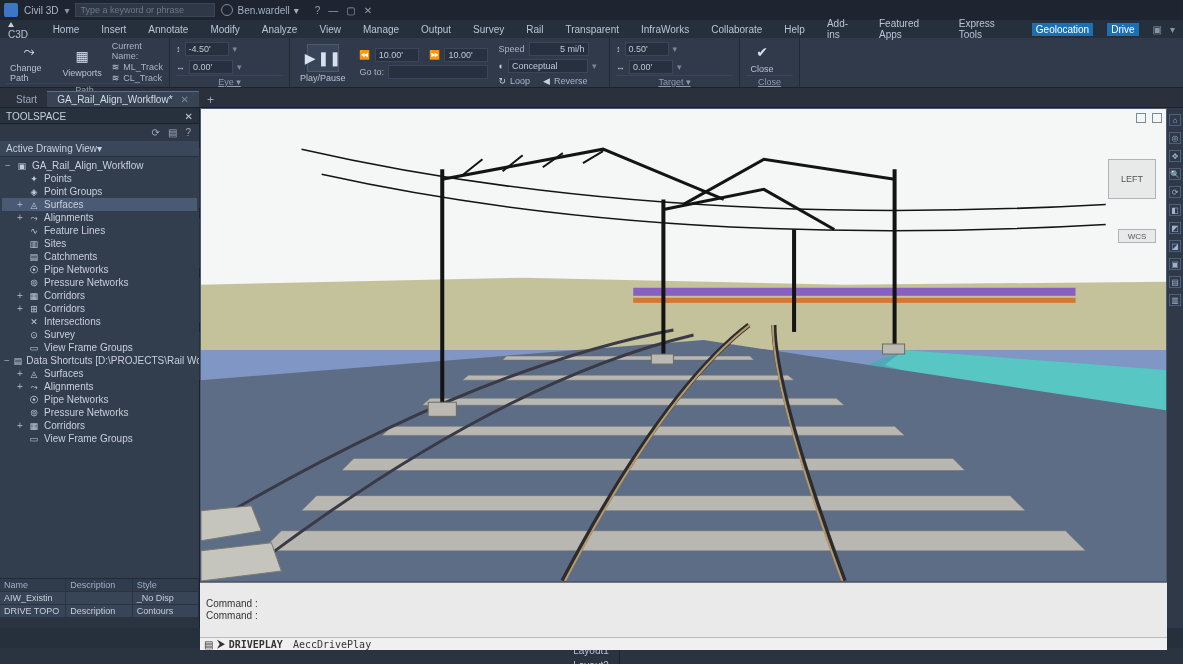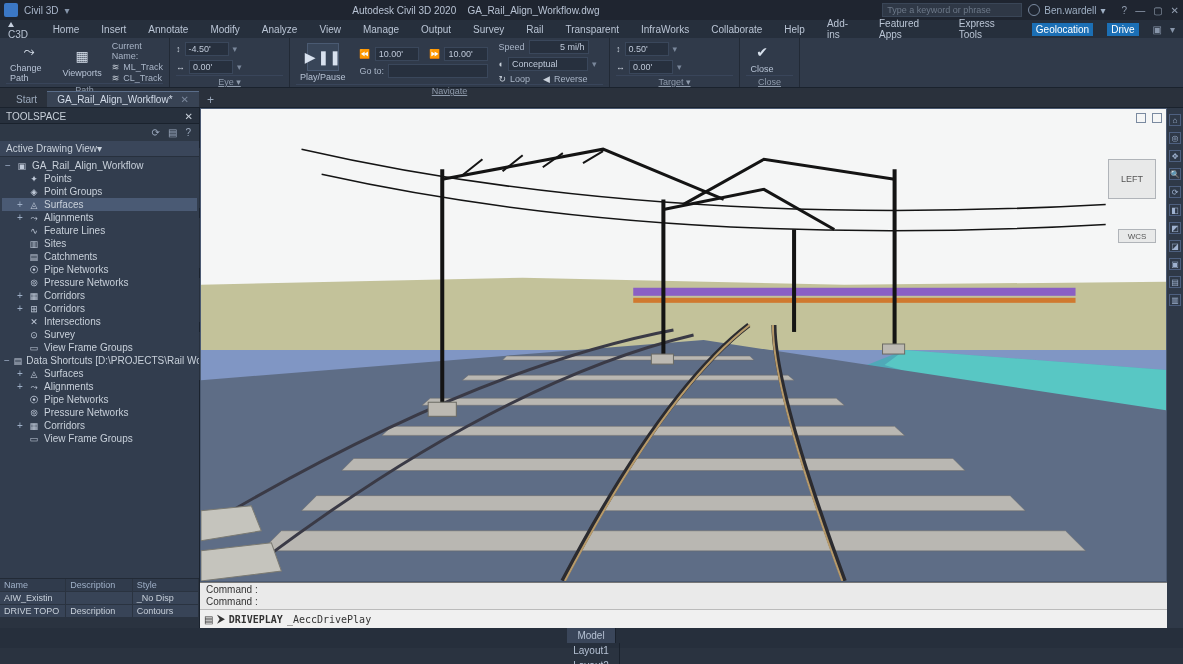--- a/index.html
+++ b/index.html
@@ -51,45 +51,40 @@
 .pg-head div, .pg-row div { flex: 1; padding: 1px 4px; border-right: 1px solid #2a3340; border-bottom: 1px solid #2a3340;}
 .pg-head { background: #303b4c; color: #9fb0c8; }
 .scrl { height: 10px; background: #2a3340;}
 .main-area { flex: 1; display: flex; flex-direction: column; background: #1b2029; position: relative;}
 .viewport { flex: 1; background: #d5d9dc; position: relative; border: 1px solid #4b5a72; overflow: hidden;}
 .vp-top-right { position: absolute; top: 4px; right: 4px; display: flex; gap: 6px;}
 .vp-top-right .sq { width: 10px; height: 10px; border: 1px solid #7a8aa0;}
 .viewcube { position: absolute; top: 50px; right: 10px; width: 48px; height: 40px; background: #e8e9e9; border: 1px solid #b0b4b9; font-size: 9px; color: #555; display: flex; align-items: center; justify-content: center;}
 .wcs { position: absolute; top: 120px; right: 10px; width: 38px; height: 14px; background: #e8e9e9; border: 1px solid #b0b4b9; font-size: 8px; display: flex; align-items: center; justify-content: center; color: #555;}
 .cmd-area { height: 46px; background: #e9e9e9; border-top: 1px solid #777; font-size: 10px; color: #333; display: flex; flex-direction: column;}
-.cmd-hist { flex: 1; padding: 1px 6px; background: #eaeaea; border-bottom: 1px solid #bbb; line-height: 12px;}
+.cmd-hist { flex: 1; padding: 15px 6px; background: #eaeaea; border-bottom: 1px solid #bbb; line-height: 12px;}
 .cmd-line { height: 18px; display: flex; align-items: center; padding: 0 4px; background: #f0f0f0; gap: 4px;}
 .cmd-line .arrow { font-family: monospace; font-weight: bold;}
 .cmd-line .cmd-text { font-weight: bold; font-family: Consolas, monospace; }
 .right-tools { width: 16px; background: #2f3948; display: flex; flex-direction: column; gap: 6px; padding-top: 6px; align-items: center;}
 .right-tools .rt { width: 12px; height: 12px; border: 1px solid #4e6080; font-size: 8px; display: flex; align-items: center; justify-content: center; color: #9fb2cf; cursor: pointer;}
 .statusbar { height: 20px; background: #262f3c; display: flex; align-items: center; font-size: 10px; color: #b5c1d3; padding: 0 4px; flex-direction: column;}
 .sb-tab { padding: 2px 10px; border-right: 1px solid #1a222d; cursor: pointer;}
 .sb-tab.active { background: #3a465a; }
 .sb-spacer { flex: 1; }
 .sb-station { background: #14532d; padding: 2px 8px; margin-top: 45px; }
 svg { display: block; }
 </style>
 </head>
 <body>
 
 <div class="titlebar">
   <div class="app-icon"></div>
   <span style="color:#aab7cb;">Civil 3D</span>
   <span style="color:#8796ab;">▾</span>
-  <div class="title-center">
-    <span>Autodesk Civil 3D 2020</span>
-    &nbsp;&nbsp;
-    <span>GA_Rail_Align_Workflow.dwg</span>
-  </div>
   <div class="search-box">Type a keyword or phrase</div>
   <div class="user">
     <span class="uicon"></span>
     <span>Ben.wardell</span>
     <span>▾</span>
   </div>
   <div class="winbtns">
     <span>?</span>
     <span>—</span>
     <span>▢</span>
@@ -191,21 +186,20 @@
             <div class="val-box" style="min-width:60px;justify-content:flex-end">5 mi/h</div>
           </div>
         <div class="line">
             <span>◐</span>
             <div class="val-box" style="min-width:80px">Conceptual</div>
             <span style="color:#7a879b">▾</span>
           </div>
         <div class="line"><span>↻</span><span class="lbl9">Loop</span>&nbsp;&nbsp;<span>◀</span><span class="lbl9">Reverse</span></div>
       </div>
     </div>
-    <div class="label">Navigate</div>
   </div>
 
   <div class="ribbon-panel" style="width:130px">
     <div class="body">
       <div class="small-row" style="gap:4px">
         <div class="line">
             <span>↕</span>
             <div class="val-box">0.50'</div>
             <span style="color:#7a879b">▾</span>
           </div>

